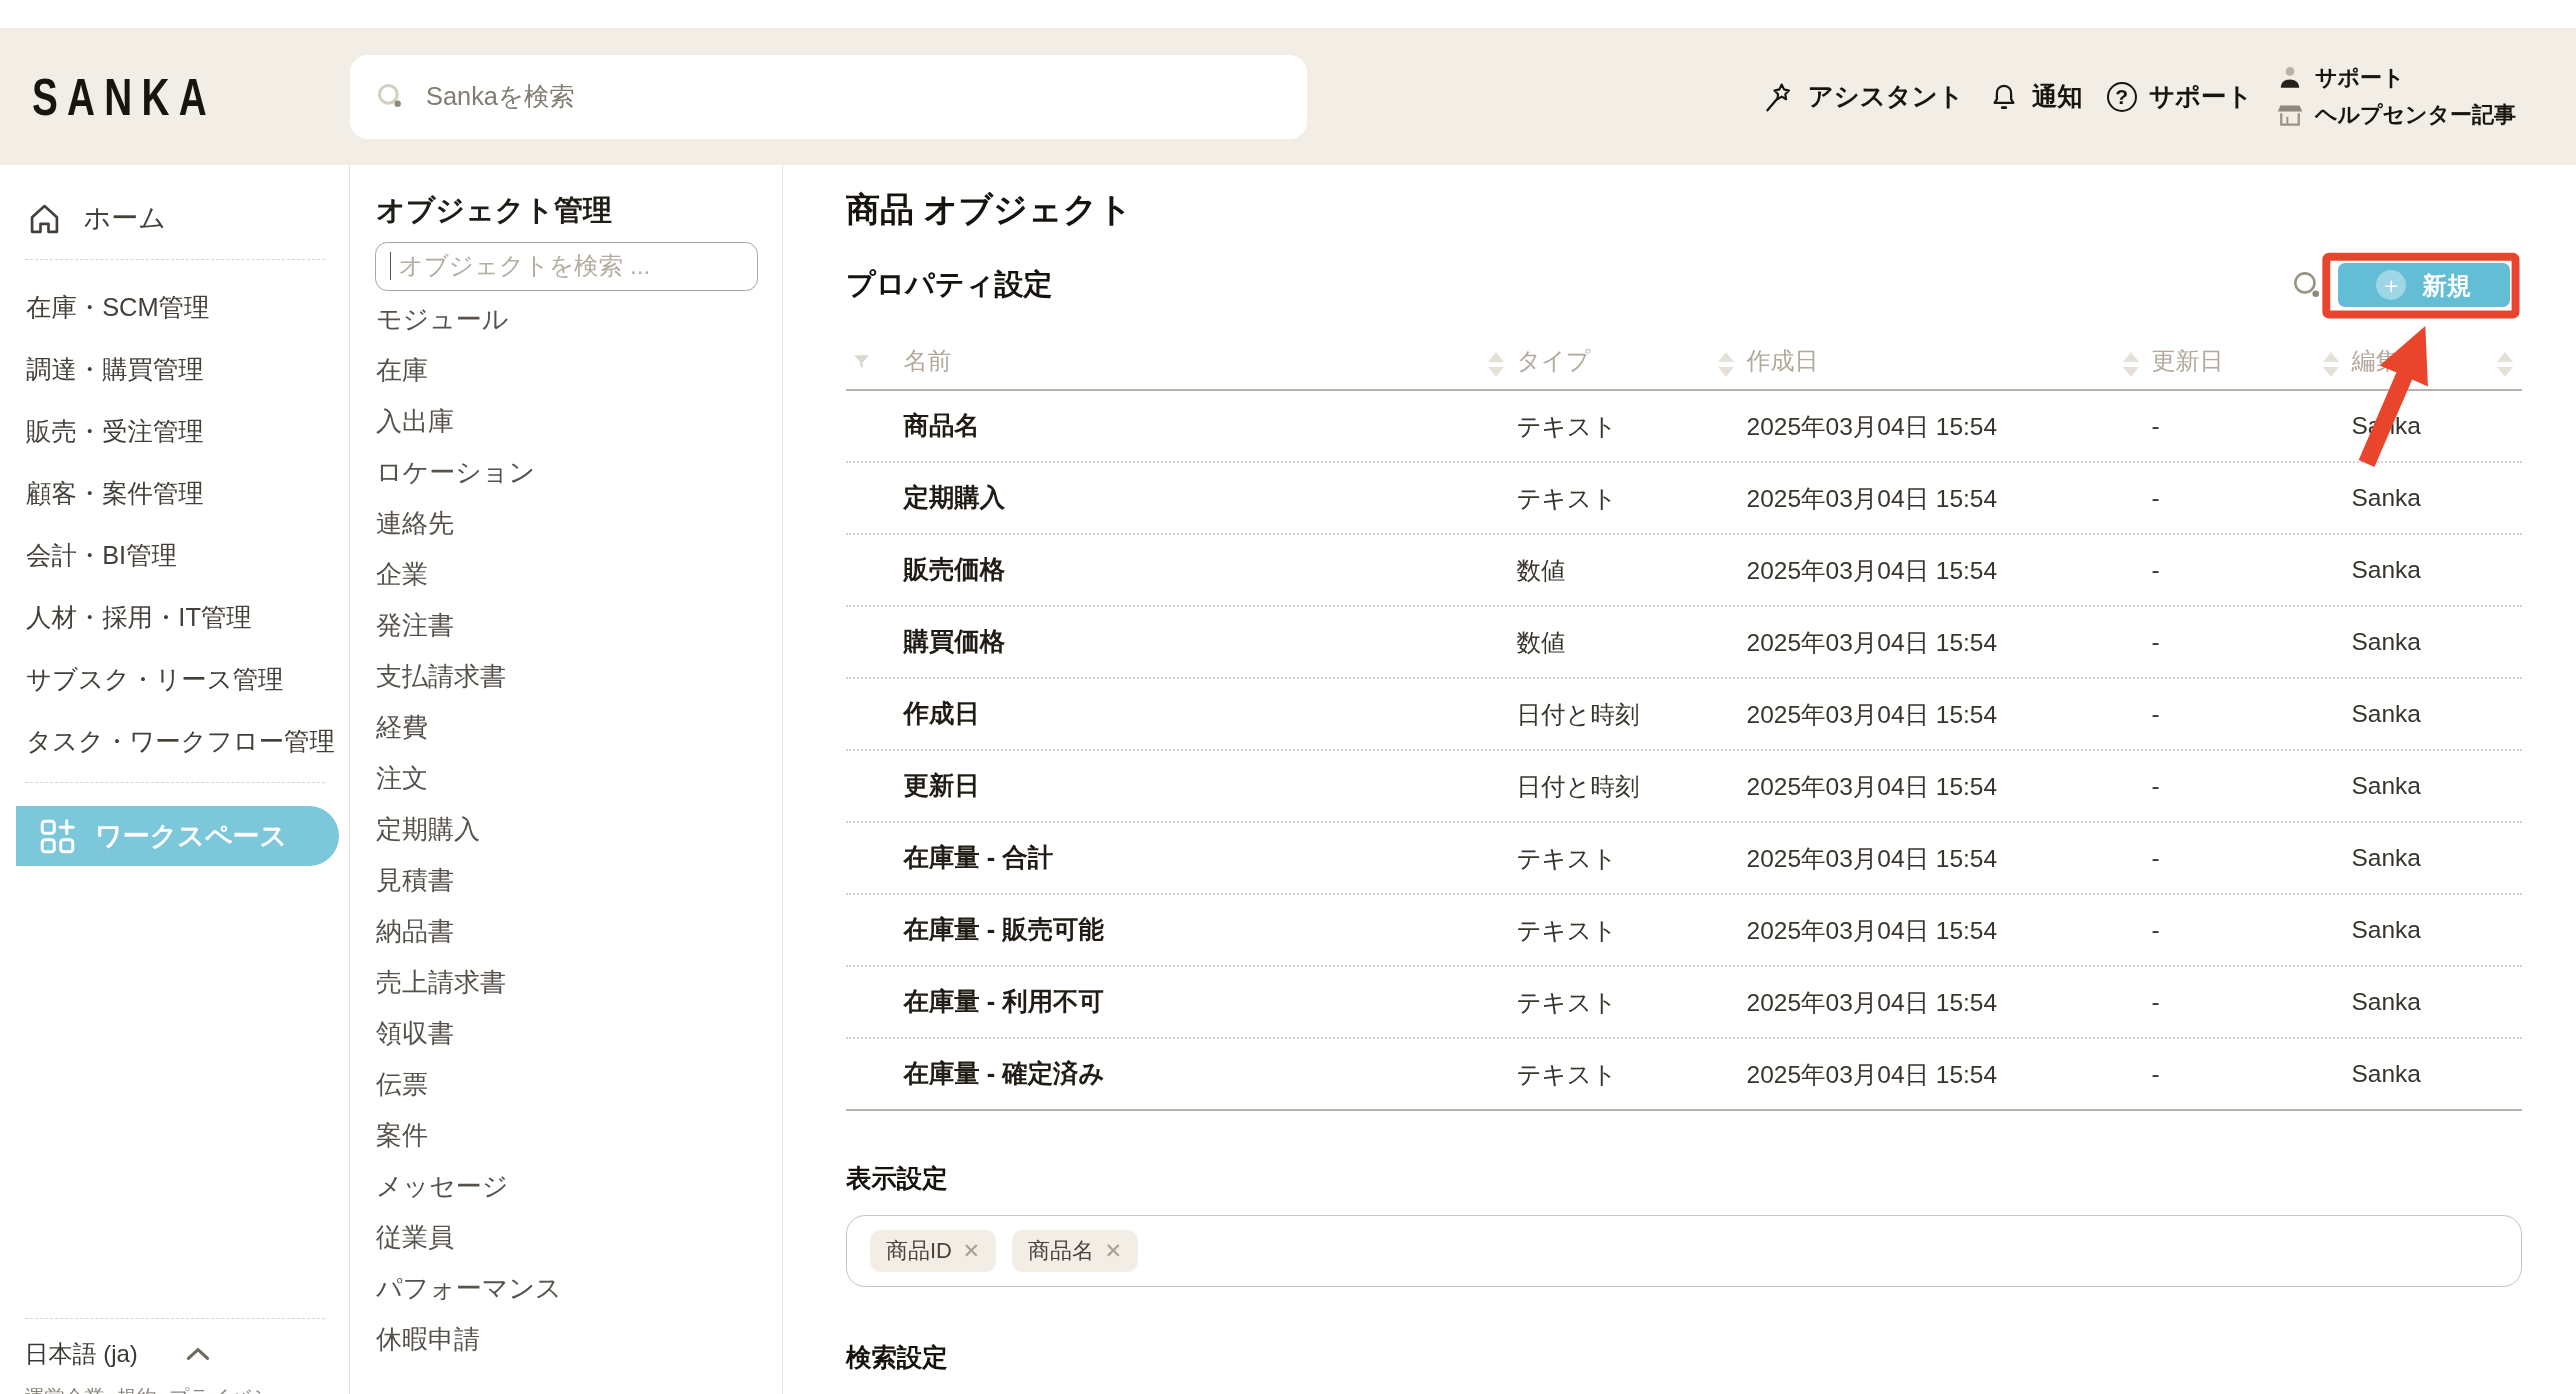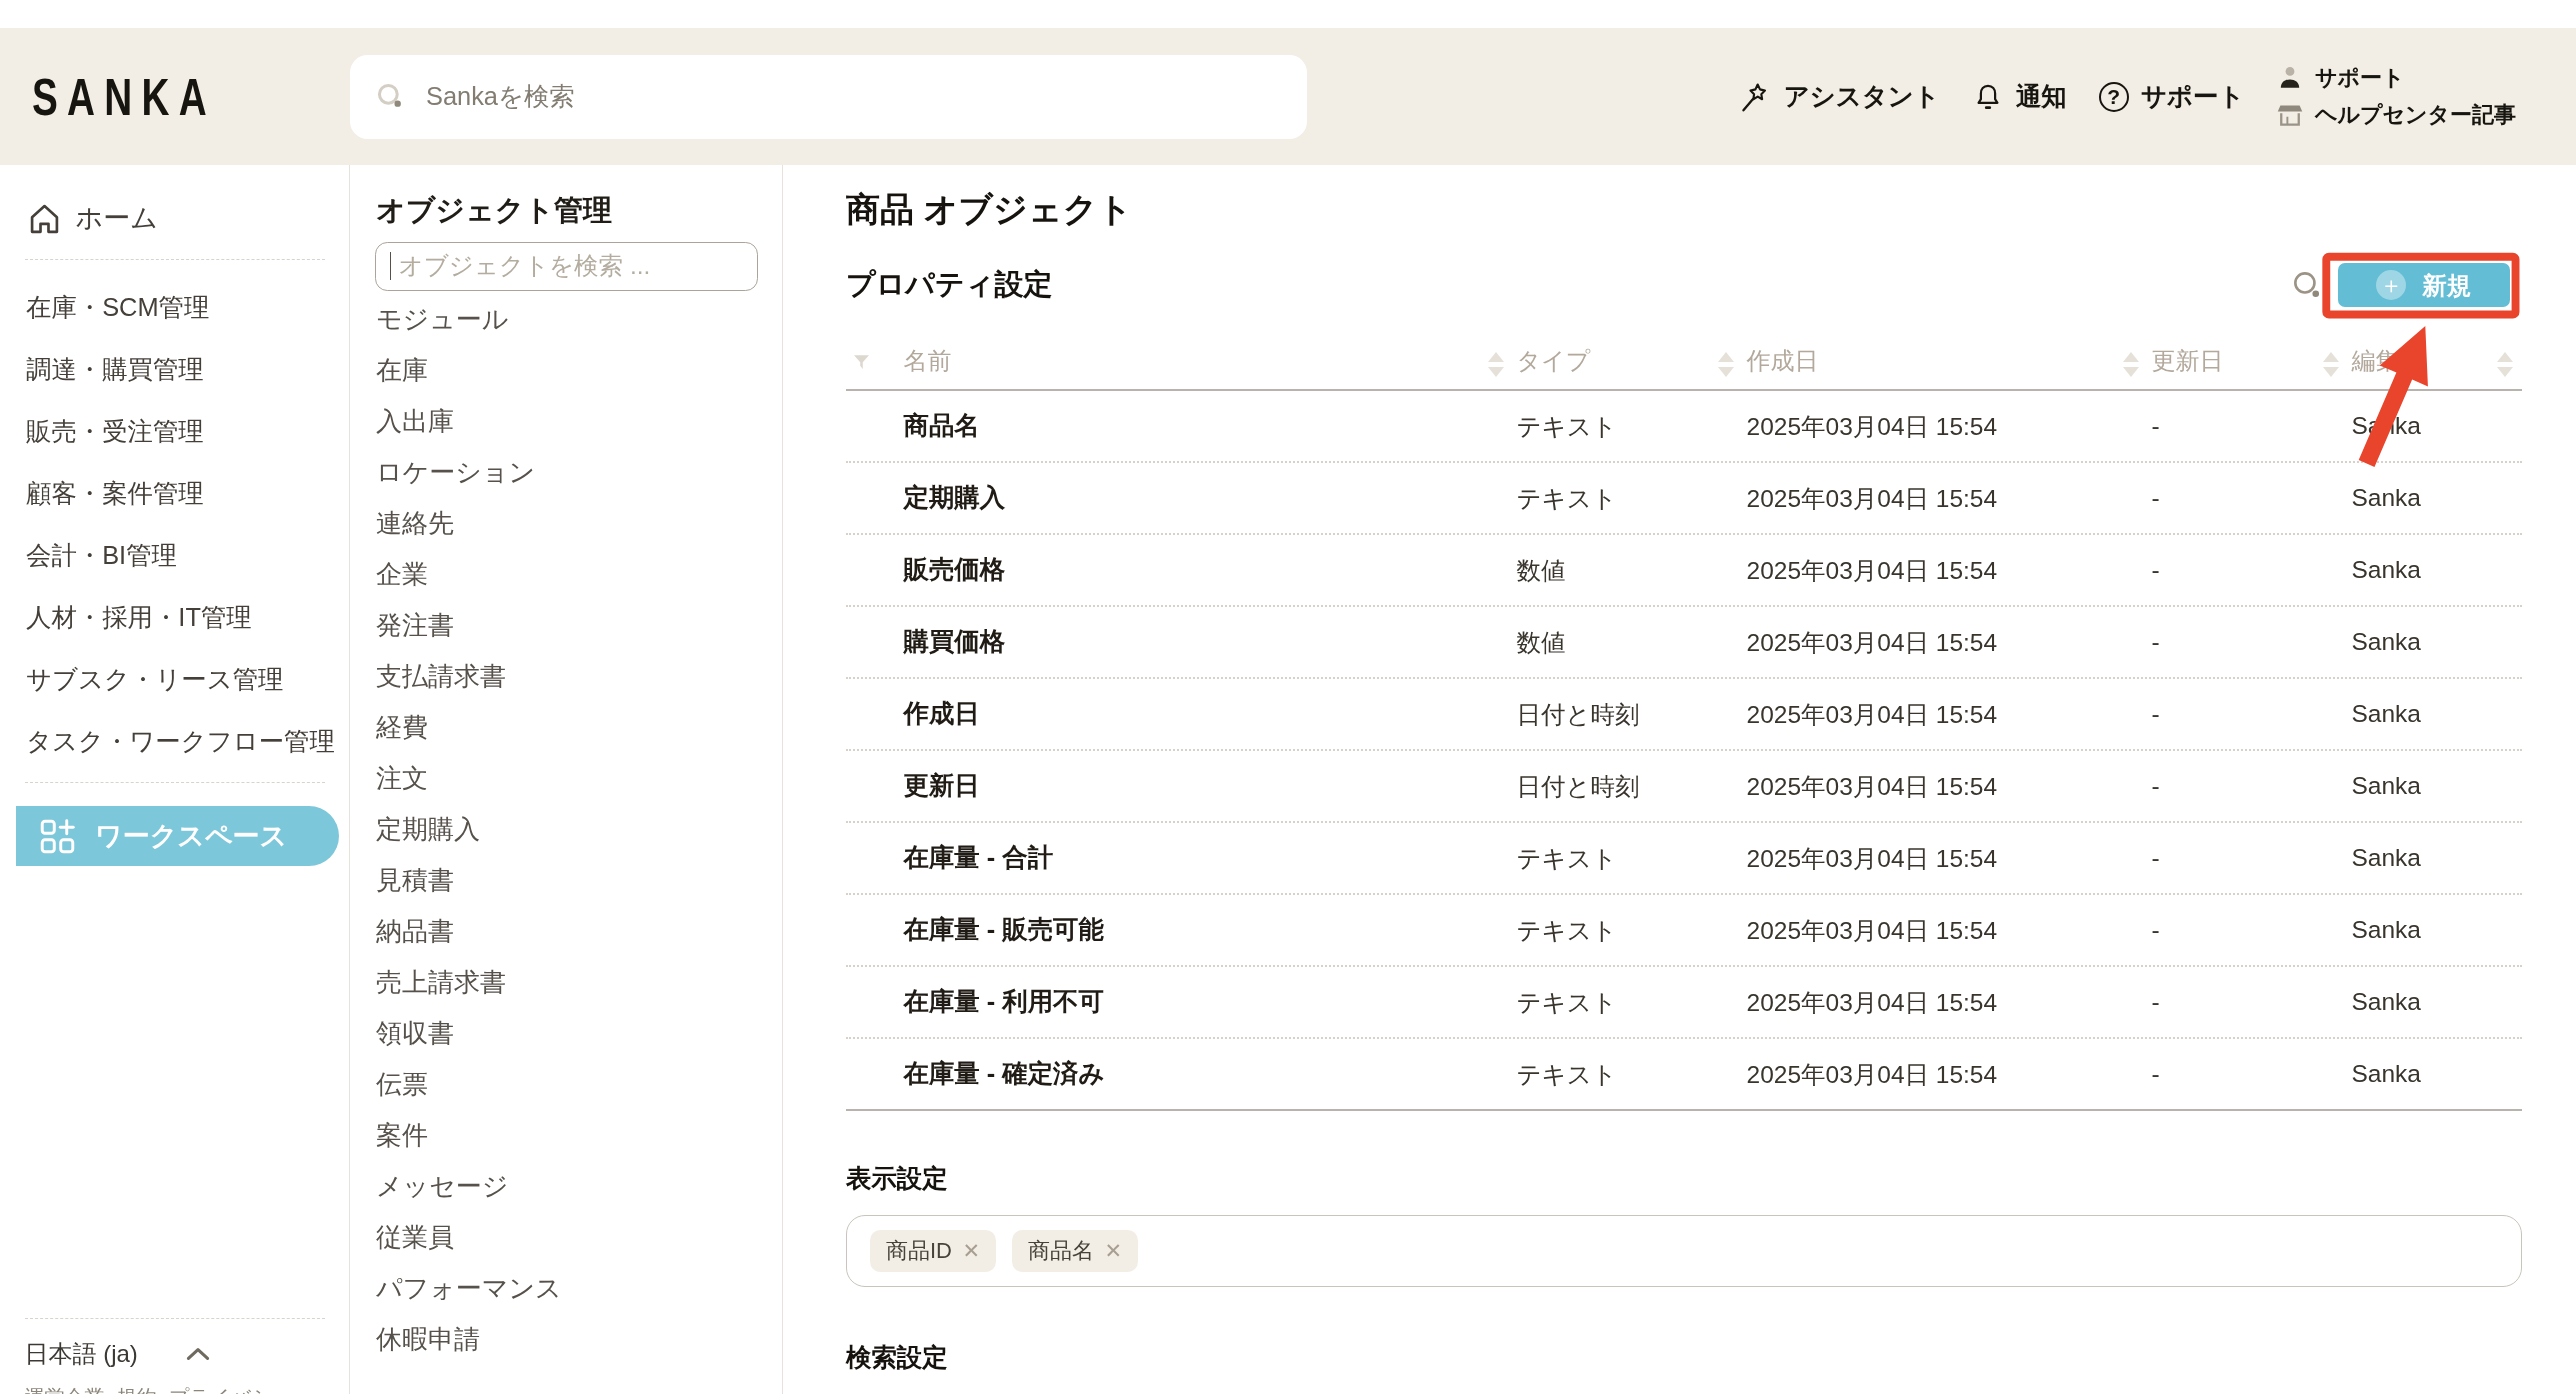--- a/index.html
+++ b/index.html
@@ -11,31 +11,31 @@
   
   .topbar{height:137px;background:#f2ede5;display:flex;align-items:center;}
   .logo-wrap{width:350px;flex:0 0 auto;padding-left:32px;box-sizing:border-box;}
   .logo{font-size:44px;font-weight:800;letter-spacing:10.5px;color:#17150f;
         transform:scale(.88,1.18);transform-origin:left center;white-space:nowrap;}
   .gsearch{flex:0 0 auto;width:957px;height:84px;background:#fff;border-radius:17.5px;
         display:flex;align-items:center;padding:0 24.5px;box-sizing:border-box;gap:17.5px;}
   .gsearch input{border:none;outline:none;background:transparent;font-size:25.4px;flex:1;
         font-family:inherit;color:#3c3832;}
   .gsearch input::placeholder{color:#827c71;}
-  .topnav{margin-left:auto;display:flex;align-items:center;gap:32px;padding-right:60px;}
+  .topnav{margin-left:auto;display:flex;align-items:center;gap:24px;padding-right:60px;}
   .topnav-item{display:flex;align-items:center;gap:12.3px;font-size:25.4px;font-weight:700;color:#17150f;cursor:pointer;white-space:nowrap;}
   .help-circle{width:30px;height:30px;border:2.6px solid #17150f;border-radius:50%;
         display:flex;align-items:center;justify-content:center;font-size:21px;font-weight:700;color:#17150f;box-sizing:border-box;}
   .account{display:flex;flex-direction:column;gap:7px;}
   .account-row{display:flex;align-items:center;gap:10.5px;font-size:22px;font-weight:700;color:#17150f;cursor:pointer;white-space:nowrap;}
   
   .body{display:flex;height:1258px;}
   
   .sidebar{width:350px;flex:0 0 auto;border-right:1.8px solid #e7e3dc;position:relative;box-sizing:border-box;background:#fff;}
-  .home-row{margin-top:30px;height:46px;display:flex;align-items:center;gap:12px;padding:0 24.5px;font-size:27px;color:#443f38;cursor:pointer;}
+  .home-row{margin-top:30px;height:46px;display:flex;align-items:center;gap:20px;padding:0 24.5px;font-size:27px;color:#443f38;cursor:pointer;}
   .side-divider{border-top:1.8px dashed #d8d4cc;margin:17.5px 24.5px;}
   .side-item{height:62px;display:flex;align-items:center;padding:0 26px;font-size:25.4px;color:#443f38;cursor:pointer;white-space:nowrap;}
   .workspace{position:absolute;left:16px;right:10.5px;top:641px;height:60px;
         background:var(--color-accent,#7cc7da);border-radius:0 30px 30px 0;
         display:flex;align-items:center;gap:19px;padding-left:23px;color:#fff;
         font-size:27px;font-weight:700;cursor:pointer;}
   .sidebar-footer{position:absolute;left:0;right:0;bottom:12.3px;padding:0 24.5px;}
   .lang-row{display:flex;align-items:center;gap:47px;font-size:24px;color:#3c3833;cursor:pointer;}
   .footer-links{margin-top:14px;display:flex;gap:12.3px;font-size:20px;color:#8c857a;}
   .footer-links span{cursor:pointer;}

